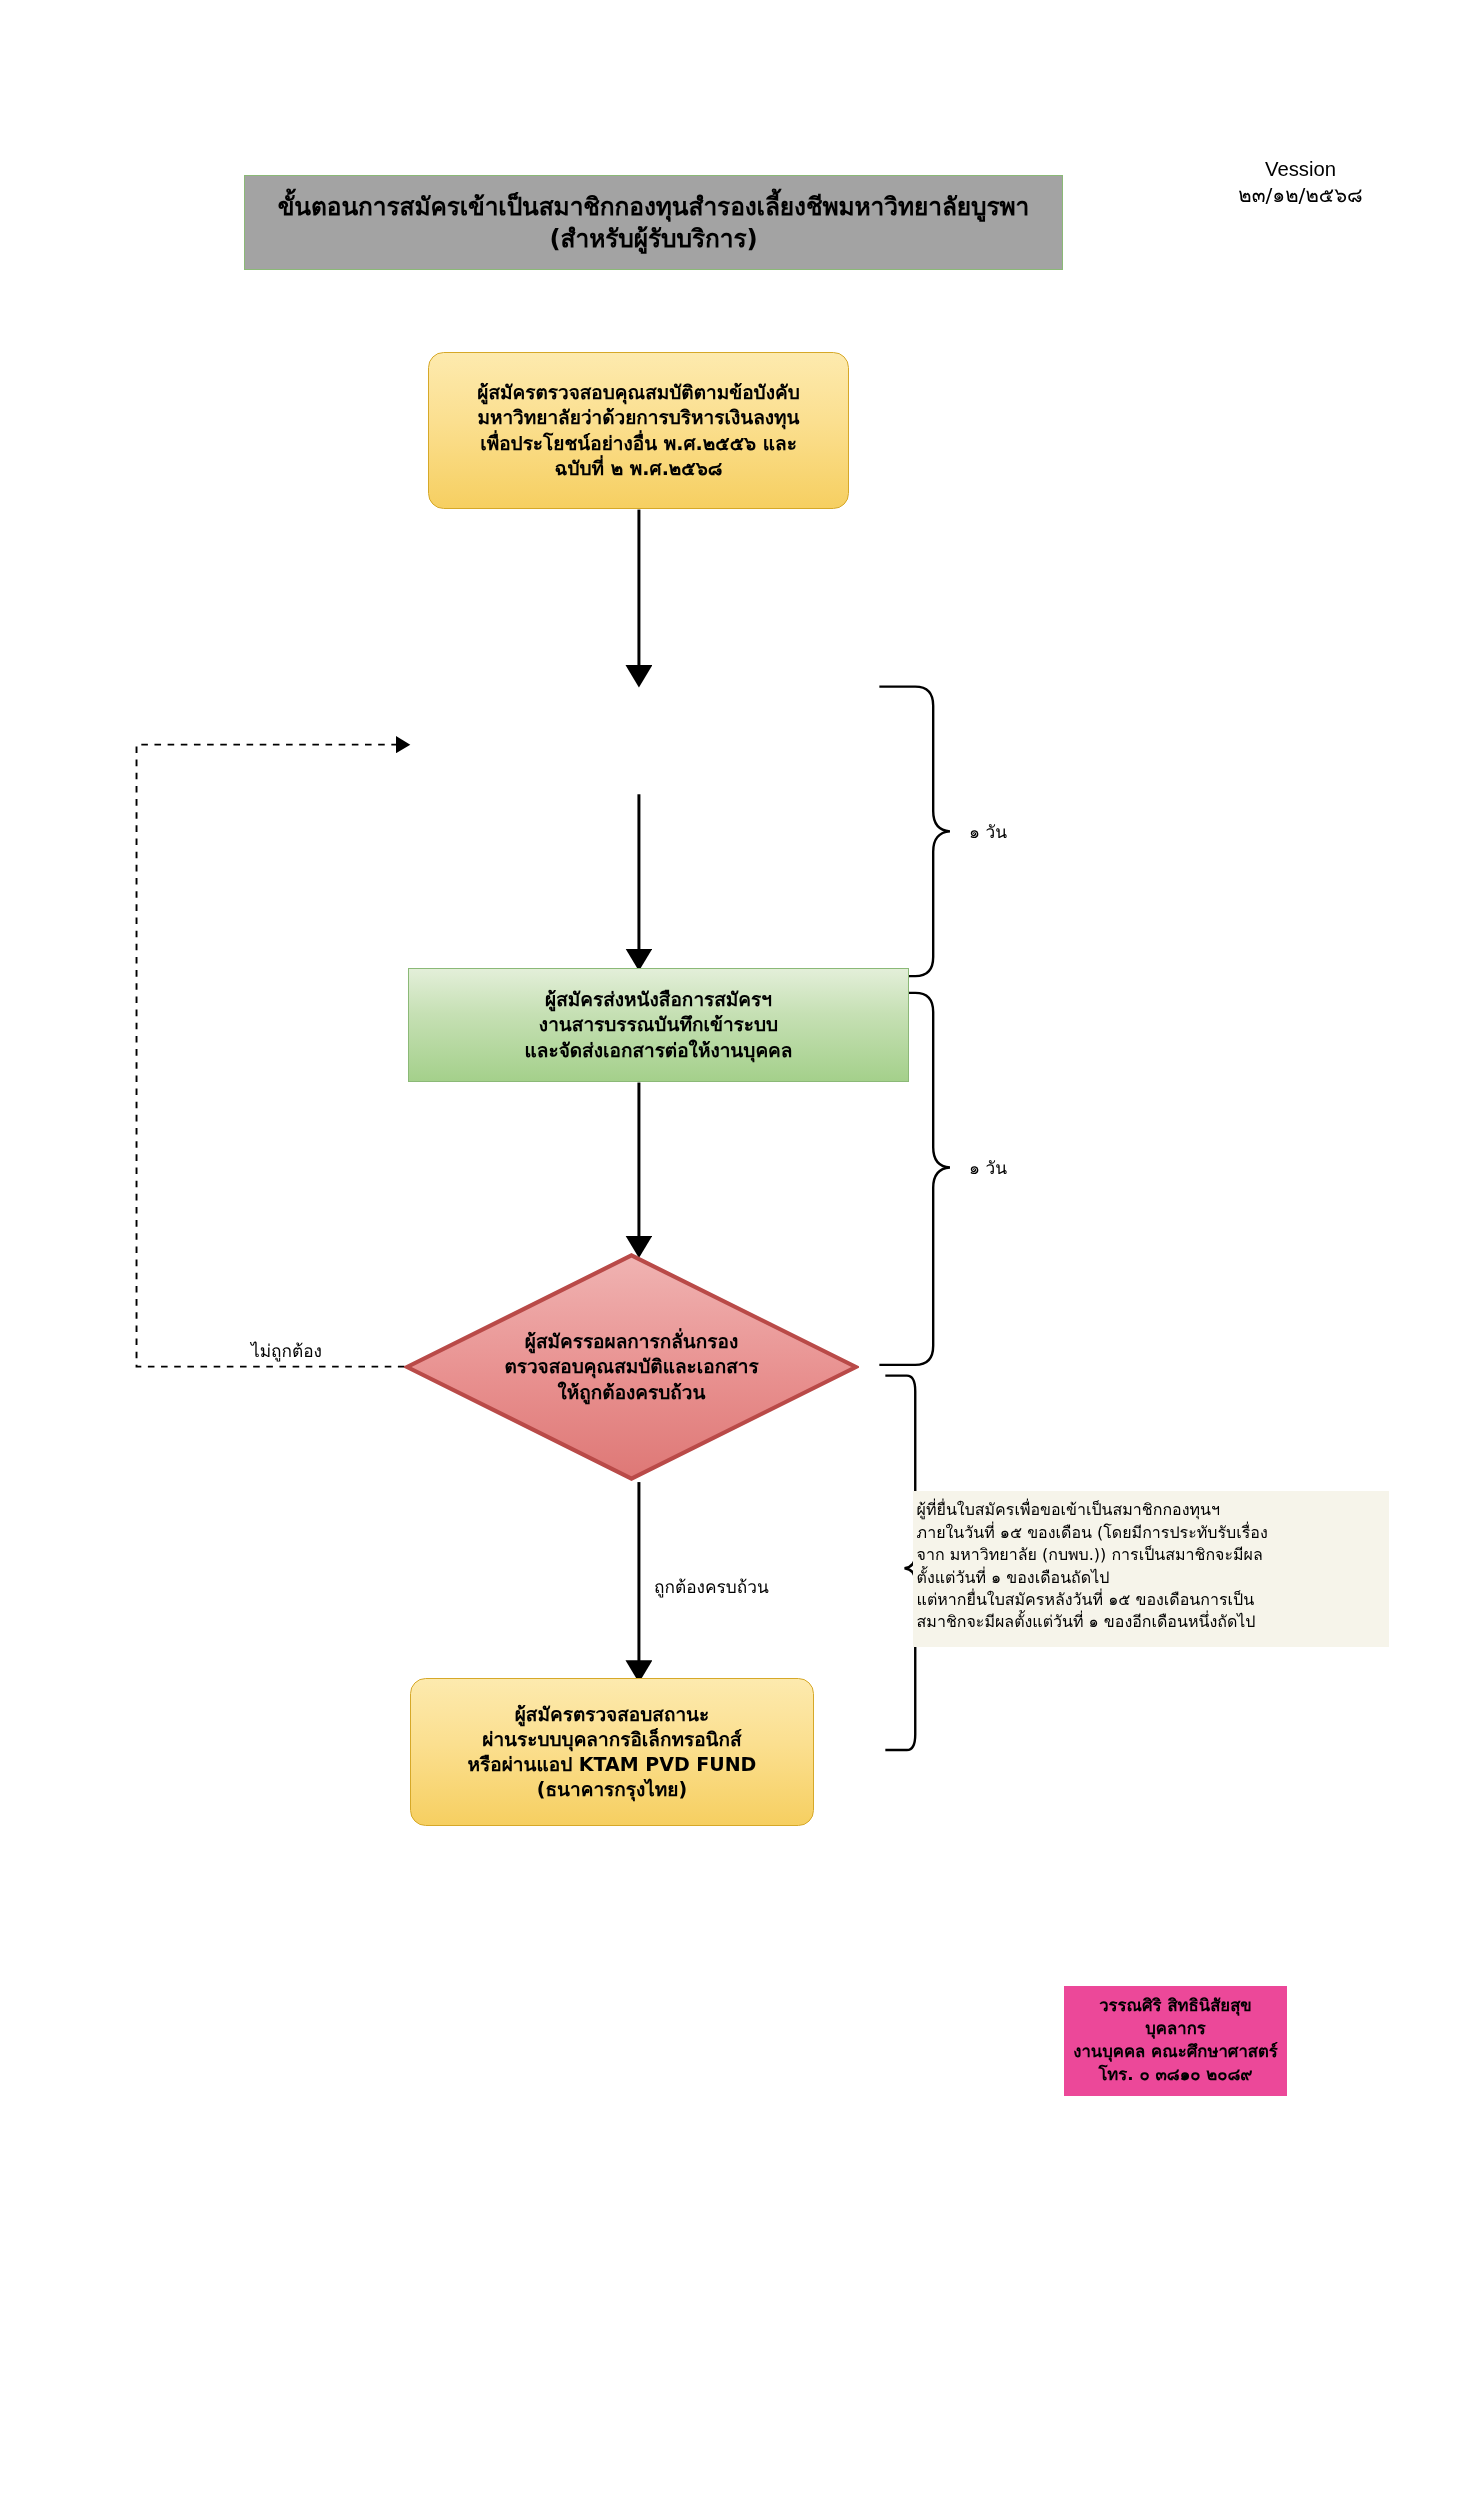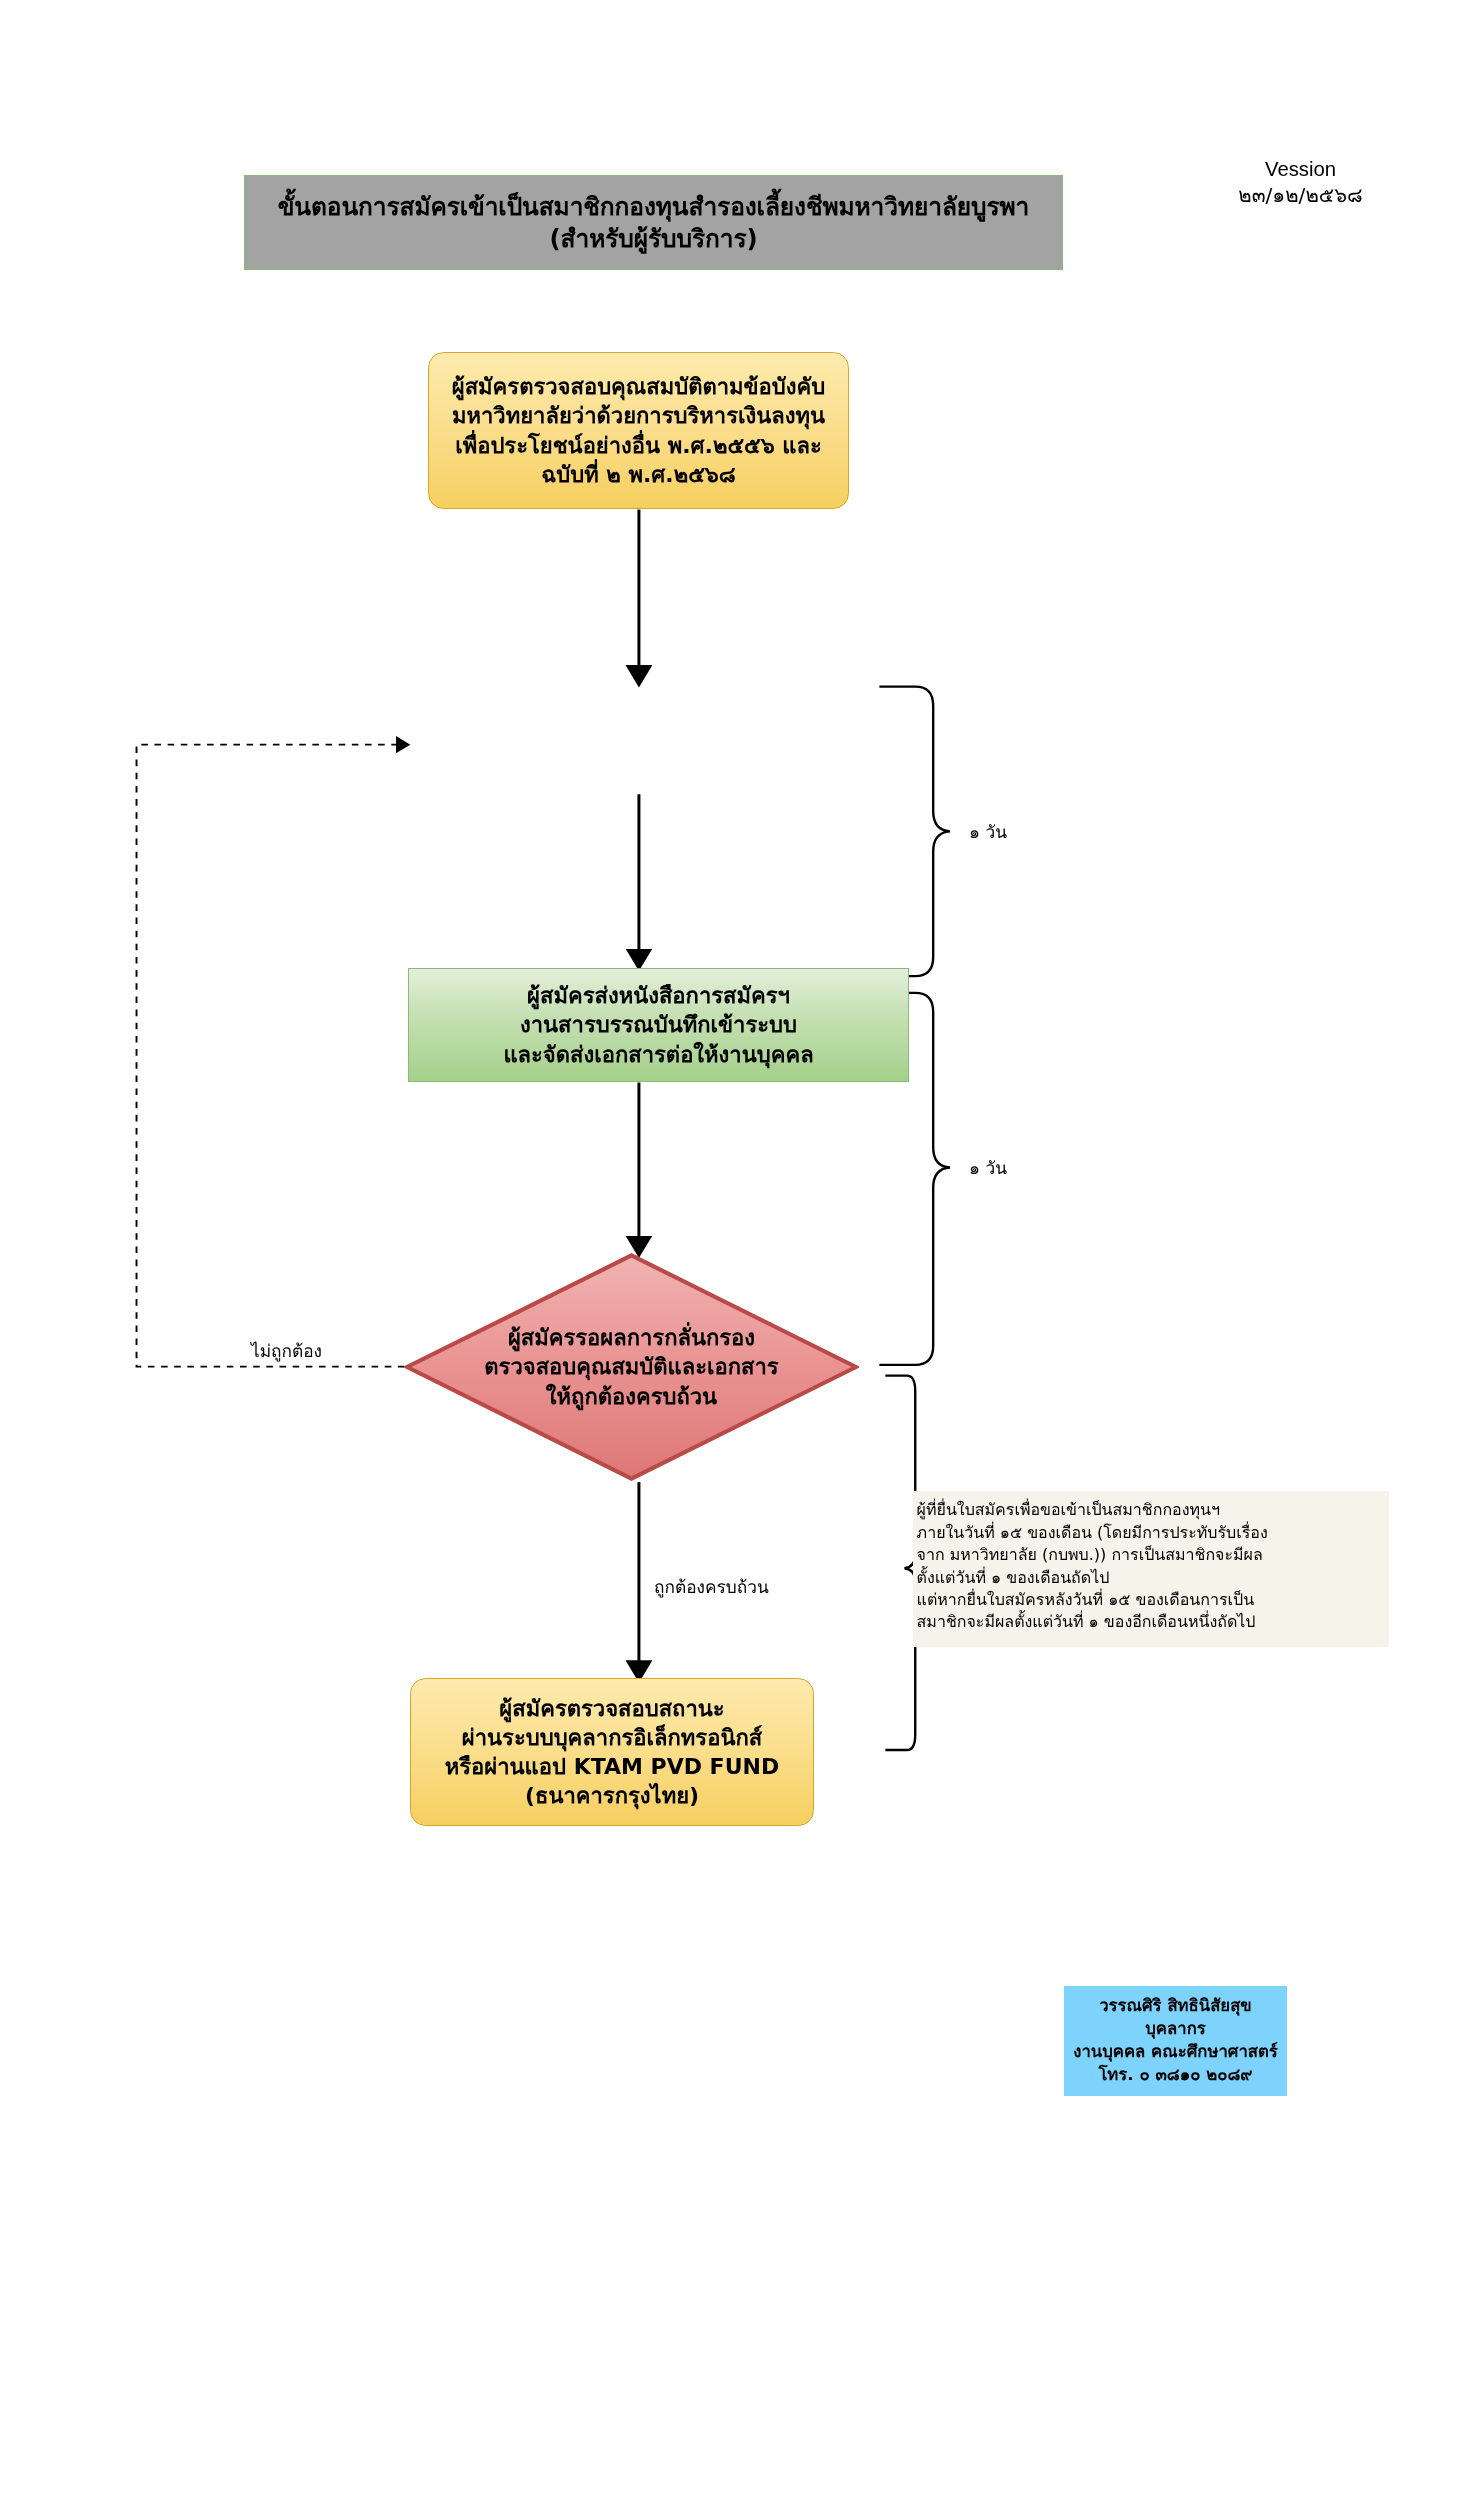--- a/index.html
+++ b/index.html
@@ -57,21 +57,21 @@
     color: #000;
     letter-spacing: -0.1px;
   }
 
   
   .node-text {
     text-align: center;
     font-weight: bold;
     color: #000;
     line-height: 1.32;
-    font-size: 22px;
+    font-size: 19px;
   }
 
   
   .yellow-box {
     position: absolute;
     box-sizing: border-box;
     border: 1.8px solid #d6a828;
     border-radius: 15.6px;
     background: linear-gradient(to bottom, #fdeaae 0%, #fbdf8f 45%, #f6cf61 100%);
     display: flex;
@@ -143,21 +143,21 @@
   }
 
   
   #contact-box {
     position: absolute;
     left: 1064px;
     top: 1986px;
     width: 223px;
     padding: 8.4px 3.6px 10.8px 3.6px;
     box-sizing: border-box;
-    background: #7dd3fc;
+    background: #ec4899;
     text-align: center;
     font-size: 16.7px;
     font-weight: bold;
     line-height: 1.36;
     color: #000;
   }
 
   
   .edge-label {
     position: absolute;

